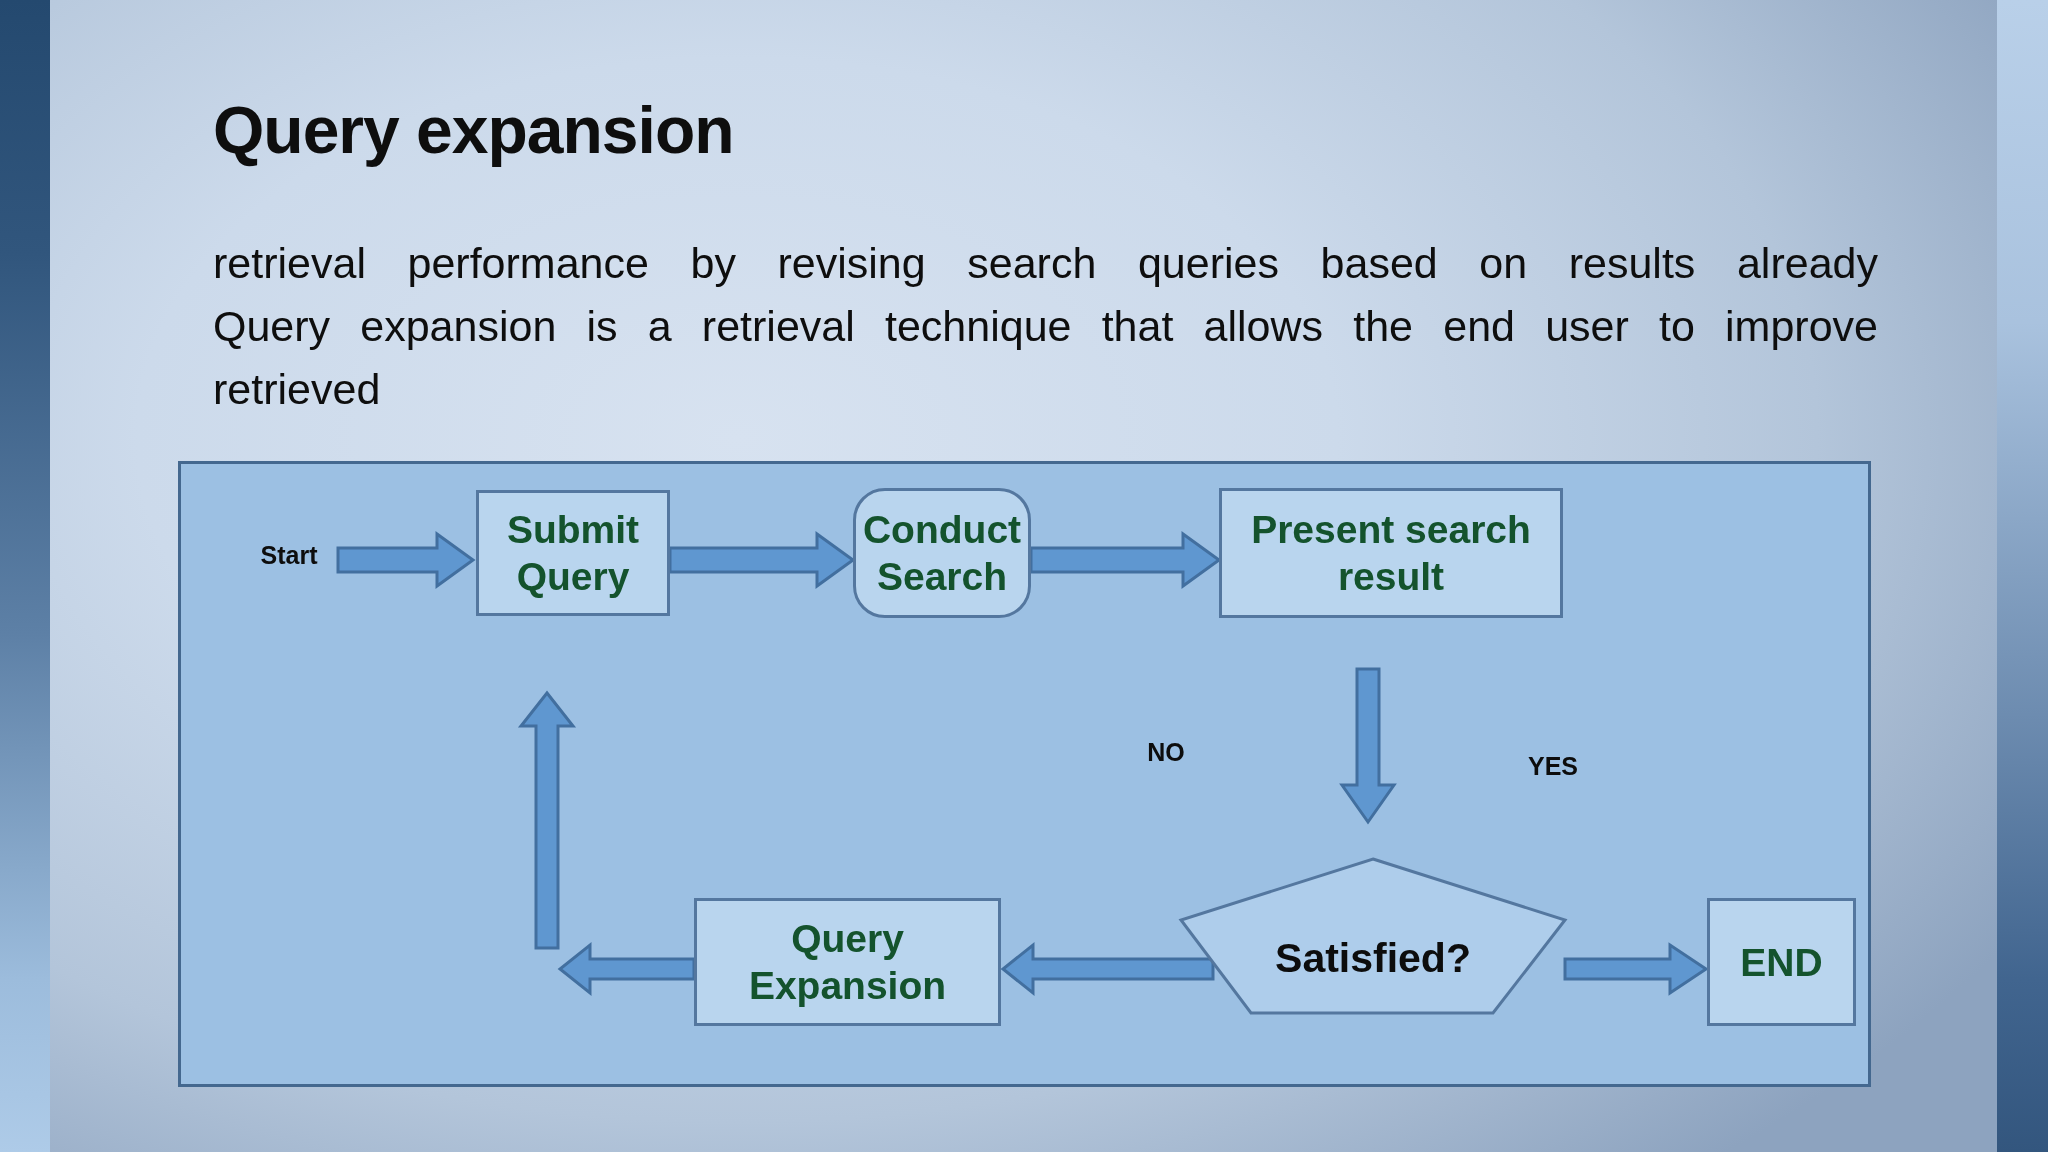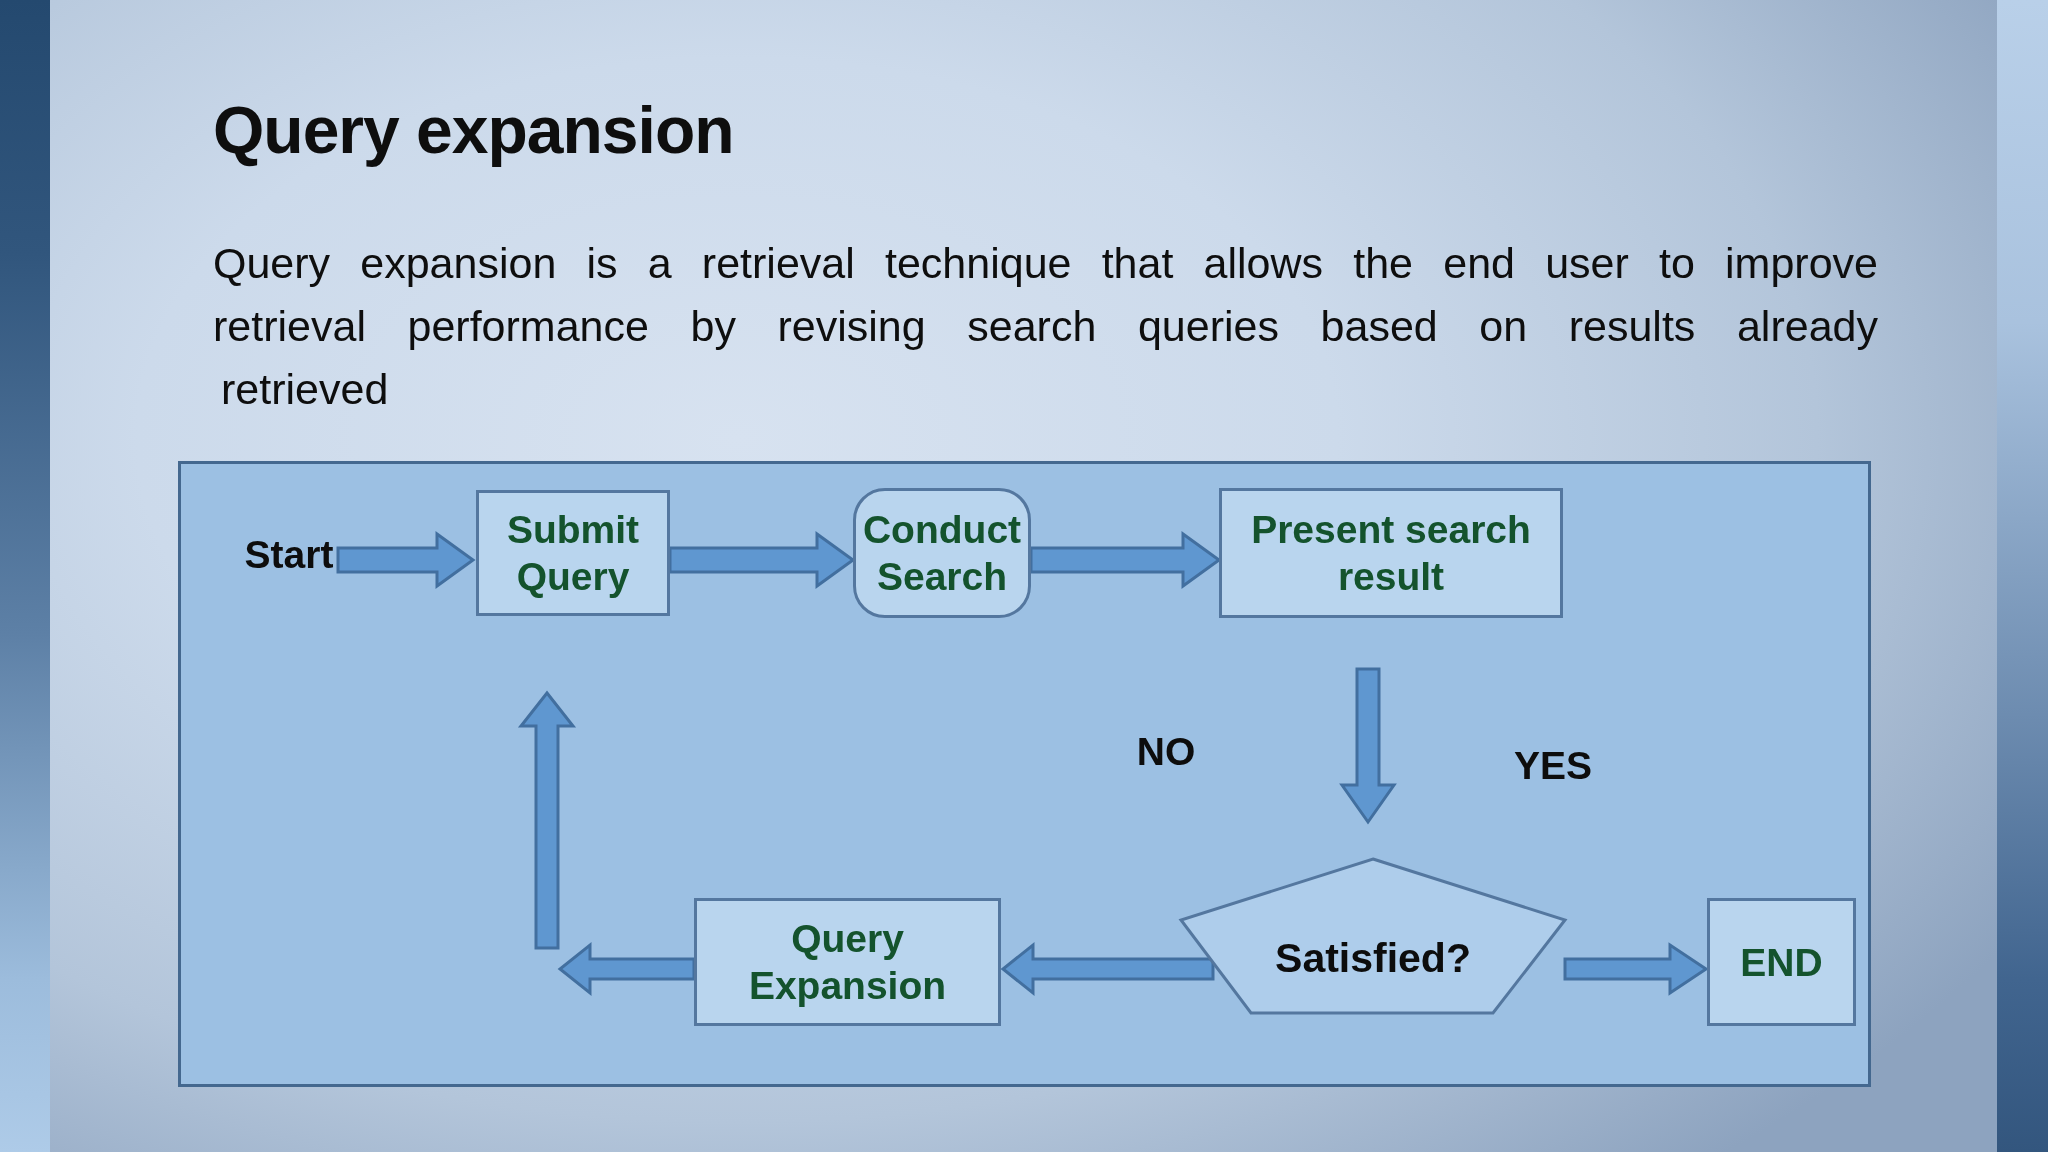--- a/index.html
+++ b/index.html
@@ -15,34 +15,34 @@
   .edge-strip.right{right:0;width:51px;background:linear-gradient(180deg,#b9d0e9 0%,#a9c2de 28%,#6d8cb0 62%,#41658f 85%,#33567e 100%);}
   .title{
     position:absolute;left:213px;top:92px;width:1400px;
     font-size:66px;font-weight:bold;color:#0e0e0e;letter-spacing:-1px;
   }
   .body-text{
     position:absolute;left:213px;top:232px;width:1665px;
     font-size:43px;color:#0e0e0e;line-height:63px;
   }
   .body-line{text-align:justify;text-align-last:justify;}
-  .body-line.last{text-align-last:left;margin-left:8px;}
+  .body-line.last{text-align-last:left;}
   .panel{
     position:absolute;left:178px;top:461px;width:1693px;height:626px;
     background:#9cc0e3;border:3px solid #44688f;box-sizing:border-box;
   }
   .arrow-layer{position:absolute;left:0;top:0;width:1693px;height:626px;}
   .node{
     position:absolute;box-sizing:border-box;
     background:#b9d5ee;border:3px solid #54779f;
     display:flex;align-items:center;justify-content:center;text-align:center;
     font-size:39px;font-weight:bold;color:#14532d;line-height:47px;
   }
   .flow-label{
-    position:absolute;font-size:39px;font-weight:bold;color:#0d0d0d;
+    position:absolute;font-size:25px;font-weight:bold;color:#0d0d0d;
     text-align:center;transform:translate(-50%,-50%);white-space:nowrap;
   }
   .pentagon-wrap{position:absolute;left:997px;top:392px;width:390px;height:160px;}
   .pentagon-label{
     position:absolute;left:50%;top:64%;transform:translate(-50%,-50%);
     font-size:41px;font-weight:bold;color:#0d0d0d;white-space:nowrap;
   }
   .node.submit{left:295px;top:26px;width:194px;height:126px;}
   .node.conduct{left:672px;top:24px;width:178px;height:130px;border-radius:32px;}
   .node.present{left:1038px;top:24px;width:344px;height:130px;padding:0 10px;}
@@ -52,22 +52,22 @@
 </head>
 <body>
 
 <div class="slide">
   <div class="edge-strip left"></div>
   <div class="edge-strip right"></div>
 
   <div class="title">Query expansion</div>
 
   <div class="body-text">
+    <div class="body-line">retrieval performance by revising search queries based on results already</div>
     <div class="body-line">Query expansion is a retrieval technique that allows the end user to improve</div>
-    <div class="body-line">retrieval performance by revising search queries based on results already</div>
     <div class="body-line last">retrieved</div>
   </div>
 
   <div class="panel">
 
     <svg class="arrow-layer" viewBox="0 0 1693 626" xmlns="http://www.w3.org/2000/svg">
 
       <polygon points="157,84 256,84 256,70 292,96 256,122 256,108 157,108" fill="#5f97d0" stroke="#426f9f" stroke-width="3"></polygon>
 
       <polygon points="489,84 636,84 636,70 672,96 636,122 636,108 489,108" fill="#5f97d0" stroke="#426f9f" stroke-width="3"></polygon>

